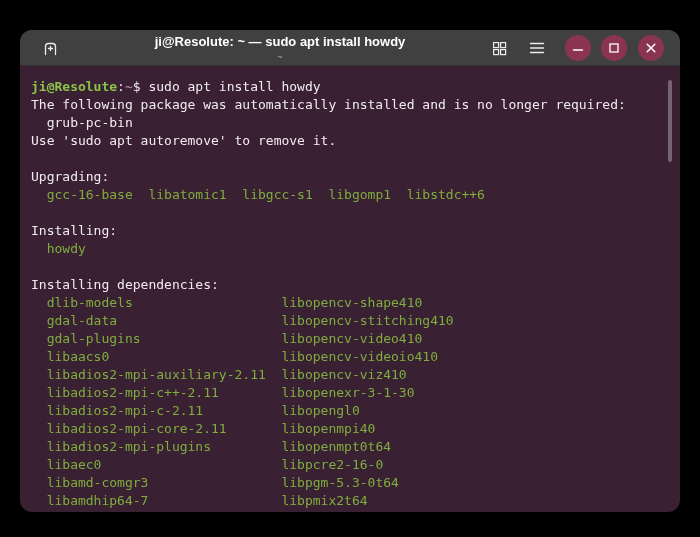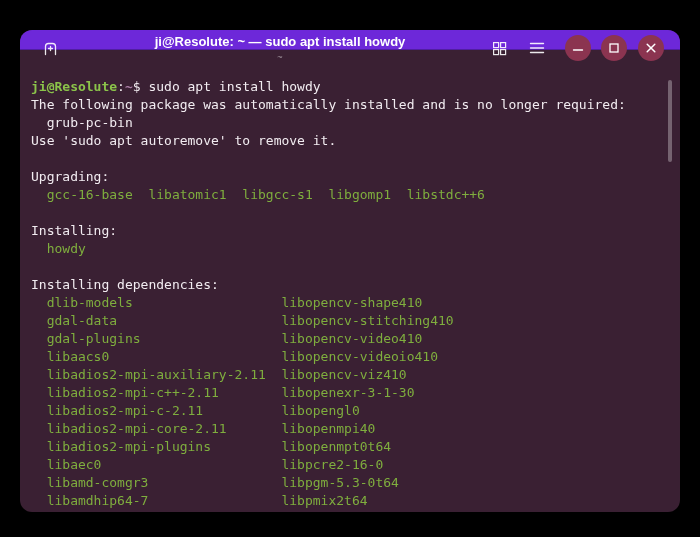--- a/index.html
+++ b/index.html
@@ -7,21 +7,21 @@
   body { position:relative; font-family:"Liberation Sans", sans-serif; }
 
   .window {
     position:absolute; left:20px; top:30px; width:660px; height:482px;
     border-radius:12px; overflow:hidden; background:#3a2033;
     box-shadow:0 8px 30px rgba(0,0,0,0.7);
   }
 
   
   .titlebar {
-    position:relative; height:20px; background:#6d28d9;
+    position:relative; height:36px; background:#404040;
     border-bottom:1px solid rgba(0,0,0,0.25);
   }
   .titlebar .icon-btn {
     position:absolute; top:0; height:36px; display:flex;
     align-items:center; justify-content:center; cursor:pointer;
   }
   .newtab-btn { left:16px; width:28px; }
   .grid-btn   { left:466px; width:26px; }
   .menu-btn   { left:504px; width:26px; }
   .title-wrap {

